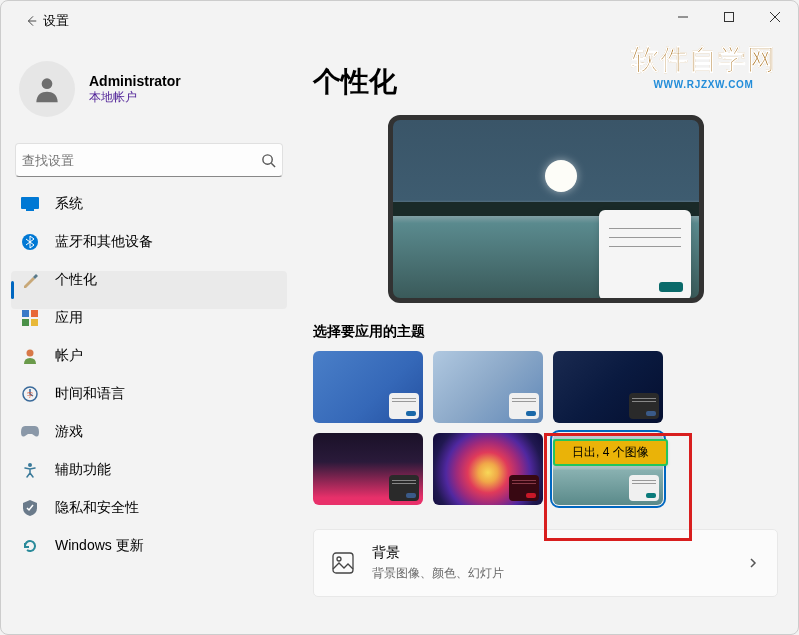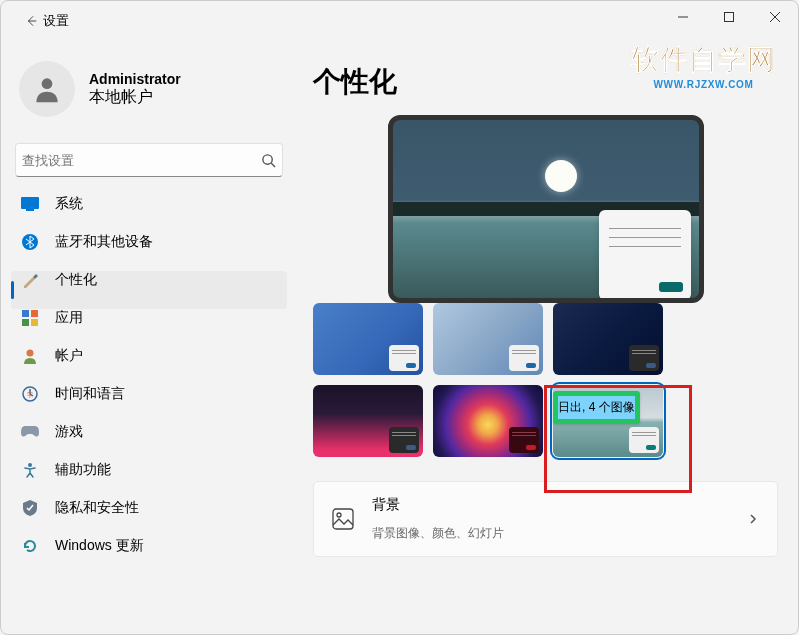--- a/index.html
+++ b/index.html
@@ -9,21 +9,21 @@
 .title{font-size:13px}
 .win-controls{position:absolute;top:0;right:0;display:flex}
 .win-btn{width:46px;height:32px;display:flex;align-items:center;justify-content:center;cursor:pointer}
 .win-btn svg{width:10px;height:10px}
 .container{display:flex;height:calc(100% - 40px)}
 .sidebar{width:296px;padding:12px 10px 0 10px}
 .user-section{display:flex;align-items:center;padding:8px 8px 14px 8px;margin-bottom:12px}
 .avatar{width:56px;height:56px;border-radius:50%;background:#e6e6e6;display:flex;align-items:center;justify-content:center;margin-right:14px}
 .avatar svg{width:32px;height:32px;fill:#6e6e6e}
 .user-name{font-size:14px;font-weight:600}
-.user-type{font-size:16px;color:#000000}
+.user-type{font-size:12px;color:#4c1d95}
 .search-box{display:flex;align-items:center;background:#fdfdfd;border:1px solid #e0e0e0;border-bottom:1.5px solid #888;border-radius:4px;height:34px;padding:0 6px;margin:0 4px 18px 4px}
 .search-box input{flex:1;border:none;outline:none;background:transparent;font-size:13px;color:#555}
 .search-box .search-icon{width:15px;height:15px;fill:none;stroke:#555;stroke-width:1.5}
 .nav-item{display:flex;align-items:flex-start;height:38px;padding:0 10px;border-radius:4px;cursor:pointer;font-size:14px;position:relative}
 .nav-item.active{background:#eaeaea}
 .nav-item.active::before{content:"";position:absolute;left:0;top:10px;bottom:10px;width:3px;background:#0067c0;border-radius:2px}
 .nav-icon{width:18px;height:18px;margin-right:16px;display:flex;align-items:center;justify-content:center}
 .main{flex:1;padding:18px 20px 0 16px;overflow-y:auto;position:relative}
 .watermark{position:absolute;top:0;right:22px;text-align:center}
 .wm-cn{font-size:28px;font-weight:700;color:#a16207;letter-spacing:1px;-webkit-text-stroke:0.5px #fff}
@@ -47,26 +47,26 @@
 .t2{background:linear-gradient(135deg,#b0c8e0 0%,#8ba8c8 50%,#6088b8 100%)}
 .t3{background:linear-gradient(135deg,#1a2a50 0%,#0a1a40 50%,#050f30 100%)}
 .t4{background:linear-gradient(180deg,#1a1128 0%,#2a1a3a 40%,#e8306a 90%)}
 .t5{background:radial-gradient(circle at 50% 55%,#f8d858 0%,#f0a848 14%,#e03a5a 30%,#a02a7a 46%,#5028a0 62%,#201850 80%,#100a38 100%)}
 .t6{background:linear-gradient(to bottom,#b8c8d0 0%,#d5dde0 45%,#88b0b0 52%,#5a8a8a 100%)}
 .tc-light{background:#f0f0f0}.tc-light .tline{background:#999}.tc-light .tbtn{background:#1a68a8}
 .tc-dark{background:#2a2a2a}.tc-dark .tline{background:#888}.tc-dark .tbtn{background:#3a5a88}
 .tc-crimson{background:#380812}.tc-crimson .tline{background:#8a3a48}.tc-crimson .tbtn{background:#c81828}
 .tc-teal{background:#f0f0f0}.tc-teal .tline{background:#999}.tc-teal .tbtn{background:#0a7a7a}
 .red-box{position:absolute;border:3px solid #d81e1e;top:82px;left:231px;width:148px;height:108px;pointer-events:none}
-.tooltip{position:absolute;top:88px;left:240px;background:#7dd3fc;border:5px solid #22c55e;padding:3px 0;font-size:12px;border-radius:3px;box-shadow:0 1px 3px rgba(0,0,0,0.15);z-index:5}
+.tooltip{position:absolute;top:88px;left:240px;background:#eab308;border:2px solid #22c55e;padding:3px 17px;font-size:12px;border-radius:3px;box-shadow:0 1px 3px rgba(0,0,0,0.15);z-index:5}
 .setting-row{display:flex;align-items:center;background:#fbfbfb;border:1px solid #e8e8e8;border-radius:5px;padding:14px 18px;margin-top:24px;cursor:pointer}
 .setting-icon{width:22px;height:22px;margin-right:18px}
 .setting-text{flex:1}
 .setting-title{font-size:14px}
-.setting-desc{font-size:12px;color:#6a6a6a;margin-top:11px}
+.setting-desc{font-size:12px;color:#6a6a6a;margin-top:3px}
 .chev{width:12px;height:12px;stroke:#555;stroke-width:1.5;fill:none}
 </style>
 </head>
 <body>
 
 <div class="titlebar">
   <div class="back-btn">
     <svg viewBox="0 0 16 16" width="14" height="14">
         <path d="M10 3 L5 8 L10 13" fill="none" stroke="#333" stroke-width="1" stroke-linecap="round"></path>
         <path d="M5 8 H14" stroke="#333" stroke-width="1"></path>
@@ -219,20 +219,21 @@
       <div class="sun"></div>
       <div class="mountain"></div>
       <div class="preview-card">
         <div class="line"></div>
           <div class="line"></div>
           <div class="line"></div>
         <div class="btn"></div>
       </div>
     </div>
 
+    <div class="section-label">选择要应用的主题</div>
 
     <div class="themes-container">
       <div class="themes">
         <div class="theme t1">
             <div class="theme-card tc-light">
               <div class="tline"></div>
               <div class="tline"></div>
               <div class="tbtn"></div>
             </div>
           </div>

